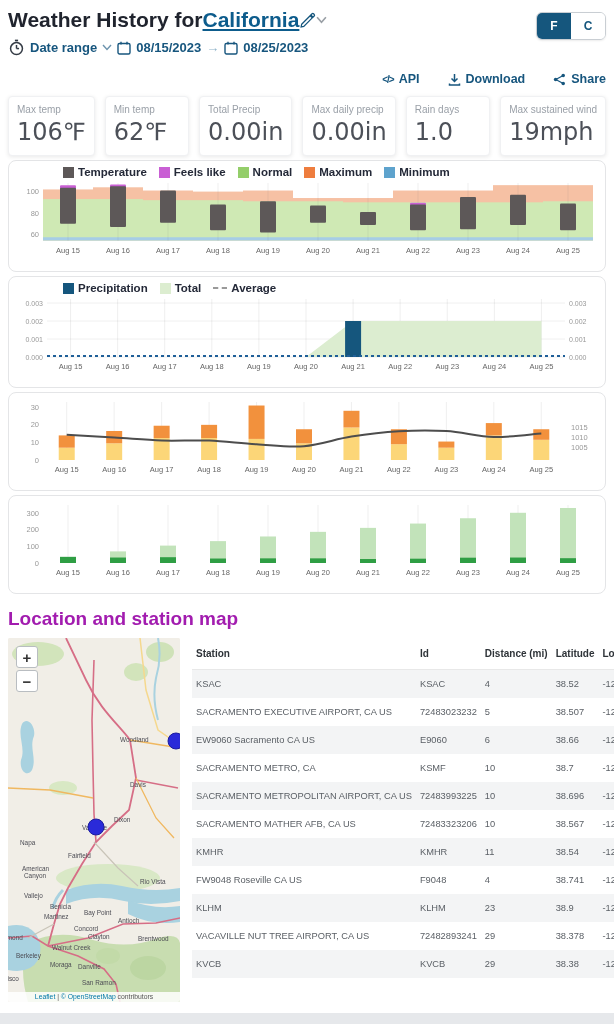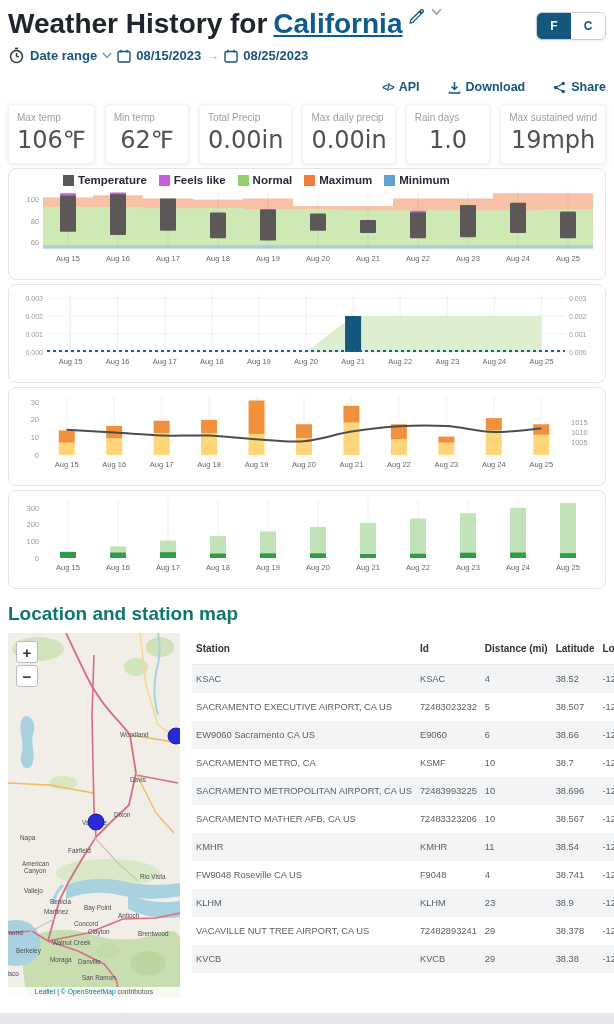--- a/index.html
+++ b/index.html
@@ -1,50 +1,50 @@
 <!DOCTYPE html>
 <html><head>
 <meta charset="utf-8">
 <style>
   * { margin:0; padding:0; box-sizing:border-box; }
   body { font-family:"Liberation Sans","DejaVu Sans",sans-serif; background:#fff; }
   .page { position:relative; width:614px; height:1024px; overflow:hidden; padding:8px 8px 0; background:#fff; }
 
   
   .header-row { display:flex; justify-content:space-between; align-items:flex-start; }
-  h1 { font-size:28px; font-weight:bold; color:#20242e; display:flex; gap:6px; }
+  h1 { font-size:21px; font-weight:bold; color:#20242e; display:flex; align-items:center; }
   h1 .loc { color:#0d5c8c; text-decoration:underline; cursor:pointer; }
   .chev { color:#9aa0a6; }
   .date-row { display:flex; align-items:center; gap:5px; margin-top:7px; color:#17567e; font-weight:bold; font-size:13px; }
   .date-row svg { display:block; }
   .unit-toggle { display:flex; border:1px solid #c9ced3; border-radius:6px; overflow:hidden; margin-top:4px; box-shadow:0 1px 2px rgba(0,0,0,.08); }
   .unit-seg { width:34px; height:26px; display:flex; align-items:center; justify-content:center; font-size:12px; font-weight:bold; color:#15567d; background:#fff; cursor:pointer; }
   .unit-seg.active { background:#15567d; color:#fff; }
 
   
   .actions-row { display:flex; justify-content:flex-end; gap:28px; margin-top:16px; }
   .action { display:flex; align-items:center; gap:5px; color:#17567e; font-weight:bold; font-size:12.5px; cursor:pointer; }
   .api-glyph { font-size:10px; font-weight:bold; letter-spacing:-1px; }
 
   
   .stats-row { display:flex; gap:10px; margin-top:10px; }
   .stat-card { flex:1; background:#fff; border:1px solid #f0f1f3; border-radius:4px; box-shadow:0 1px 4px rgba(0,0,0,.09); padding:7px 8px 9px; }
   .stat-label { font-size:10px; color:#9aa0a8; white-space:nowrap; }
-  .stat-value { font-size:24px; color:#4c5058; margin-top:3px; text-align:center; font-family:"DejaVu Sans",sans-serif; }
+  .stat-value { font-size:24px; color:#4c5058; margin-top:3px; text-align:left; font-family:"DejaVu Sans",sans-serif; }
 
   
   .panel { border:1px solid #e4e5e7; border-radius:8px; margin-top:4px; padding:5px 8px 8px; background:#fff; }
   .legend { display:flex; gap:12px; align-items:center; padding-left:46px; margin-bottom:1px; }
   .legend-item { display:flex; align-items:center; gap:4px; font-size:11.5px; font-weight:bold; color:#242938; }
   .sw { width:11px; height:11px; display:inline-block; }
   .sw-line { width:14px; height:3px; display:inline-block; }
   .sw-dash { width:14px; height:0; border-top:2px dashed #9a9a9a; display:inline-block; }
 
   
-  h2 { font-size:19px; font-weight:bold; color:#0f766e; margin:14px 0 8px; }
+  h2 { font-size:19px; font-weight:bold; color:#a21caf; margin:14px 0 8px; }
   .bottom { display:flex; gap:12px; }
   .map-wrap { position:relative; width:172px; height:364px; flex:0 0 auto; overflow:hidden; border-radius:2px; background:#f2efe9; }
   .zoom-btns { position:absolute; top:8px; left:8px; display:flex; flex-direction:column; gap:2px; z-index:5; }
   .zoom-btn { width:22px; height:22px; background:#fff; border:1px solid #b9bdc1; border-radius:3px; font-size:15px; font-weight:bold; color:#333; display:flex; align-items:center; justify-content:center; cursor:pointer; }
   .attribution { position:absolute; bottom:0; left:0; right:0; background:rgba(255,255,255,.85); font-size:6.8px; color:#555; text-align:center; padding:1px 0 2px; z-index:5; }
   .attribution a { color:#0078a8; text-decoration:none; }
 
   
   .station-table { flex:1; border-collapse:collapse; align-self:flex-start; }
   .station-table th { font-size:10px; font-weight:bold; color:#2e3338; text-align:left; padding:10px 4px; border-bottom:1px solid #e8e8e8; white-space:nowrap; }
@@ -237,20 +237,34 @@
           <text x="251" y="74" text-anchor="middle" font-size="7.5" fill="#666">Aug 19</text>
           <text x="301" y="74" text-anchor="middle" font-size="7.5" fill="#666">Aug 20</text>
           <text x="351" y="74" text-anchor="middle" font-size="7.5" fill="#666">Aug 21</text>
           <text x="401" y="74" text-anchor="middle" font-size="7.5" fill="#666">Aug 22</text>
           <text x="451" y="74" text-anchor="middle" font-size="7.5" fill="#666">Aug 23</text>
           <text x="501" y="74" text-anchor="middle" font-size="7.5" fill="#666">Aug 24</text>
           <text x="551" y="74" text-anchor="middle" font-size="7.5" fill="#666">Aug 25</text>
         </svg></div>
   </div>
   <div class="panel">
+    <div class="legend" id="legend-precip">
+        <span class="legend-item">
+          <span class="sw" style="background: rgb(21, 86, 125);"></span>
+          <span>Precipitation</span>
+        </span>
+        <span class="legend-item">
+          <span class="sw" style="background: rgb(220, 237, 208);"></span>
+          <span>Total</span>
+        </span>
+        <span class="legend-item">
+          <span class="sw-dash" style="border-top-color: rgb(154, 154, 154);"></span>
+          <span>Average</span>
+        </span>
+      </div>
     <div id="chart-precip"><svg width="580" height="80">
           <line x1="30" y1="62" x2="548" y2="62" stroke="#f0f0f0"></line>
           <line x1="30" y1="44" x2="548" y2="44" stroke="#f0f0f0"></line>
           <line x1="30" y1="26" x2="548" y2="26" stroke="#f0f0f0"></line>
           <line x1="30" y1="8" x2="548" y2="8" stroke="#f0f0f0"></line>
           <line x1="53.54545454545455" y1="4" x2="53.54545454545455" y2="62" stroke="rgba(120,120,120,0.12)" stroke-width="1"></line>
           <line x1="100.63636363636364" y1="4" x2="100.63636363636364" y2="62" stroke="rgba(120,120,120,0.12)" stroke-width="1"></line>
           <line x1="147.72727272727275" y1="4" x2="147.72727272727275" y2="62" stroke="rgba(120,120,120,0.12)" stroke-width="1"></line>
           <line x1="194.8181818181818" y1="4" x2="194.8181818181818" y2="62" stroke="rgba(120,120,120,0.12)" stroke-width="1"></line>
           <line x1="241.90909090909093" y1="4" x2="241.90909090909093" y2="62" stroke="rgba(120,120,120,0.12)" stroke-width="1"></line>

